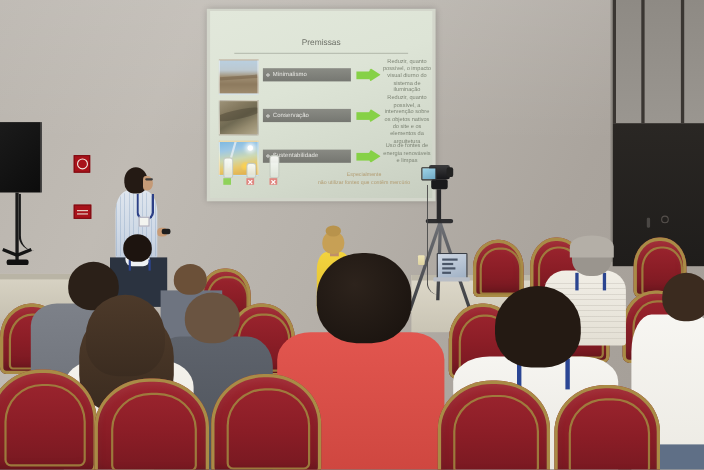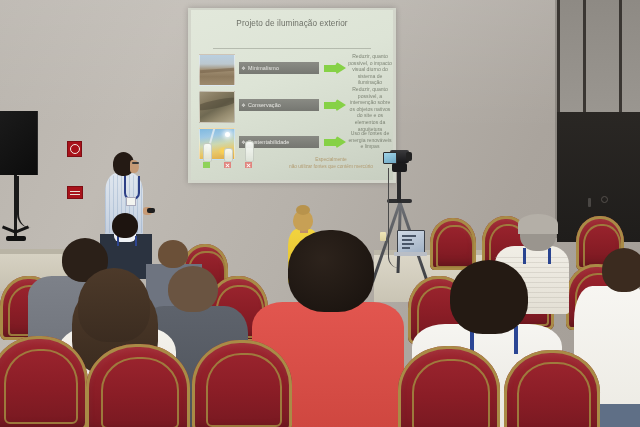--- a/index.html
+++ b/index.html
@@ -255,21 +255,21 @@
       <div class="edge"></div>
     </div>
   <div class="table-right">
       <div class="edge"></div>
     </div>
 
   <div class="screen-frame"></div>
   <div class="screen-surface">
     <div class="slide">
 
-      <div class="slide-title">Projeto de iluminação exterior</div>
+      <div class="slide-subtitle">Premissas</div>
       <div class="slide-rule"></div>
 
       <div class="rows">
 
         <div class="srow">
           <div class="thumb th1"></div>
           <div class="label-box">
             <span class="label-bullet">❖</span>
             <span class="label-text">Minimalismo</span>
           </div>

